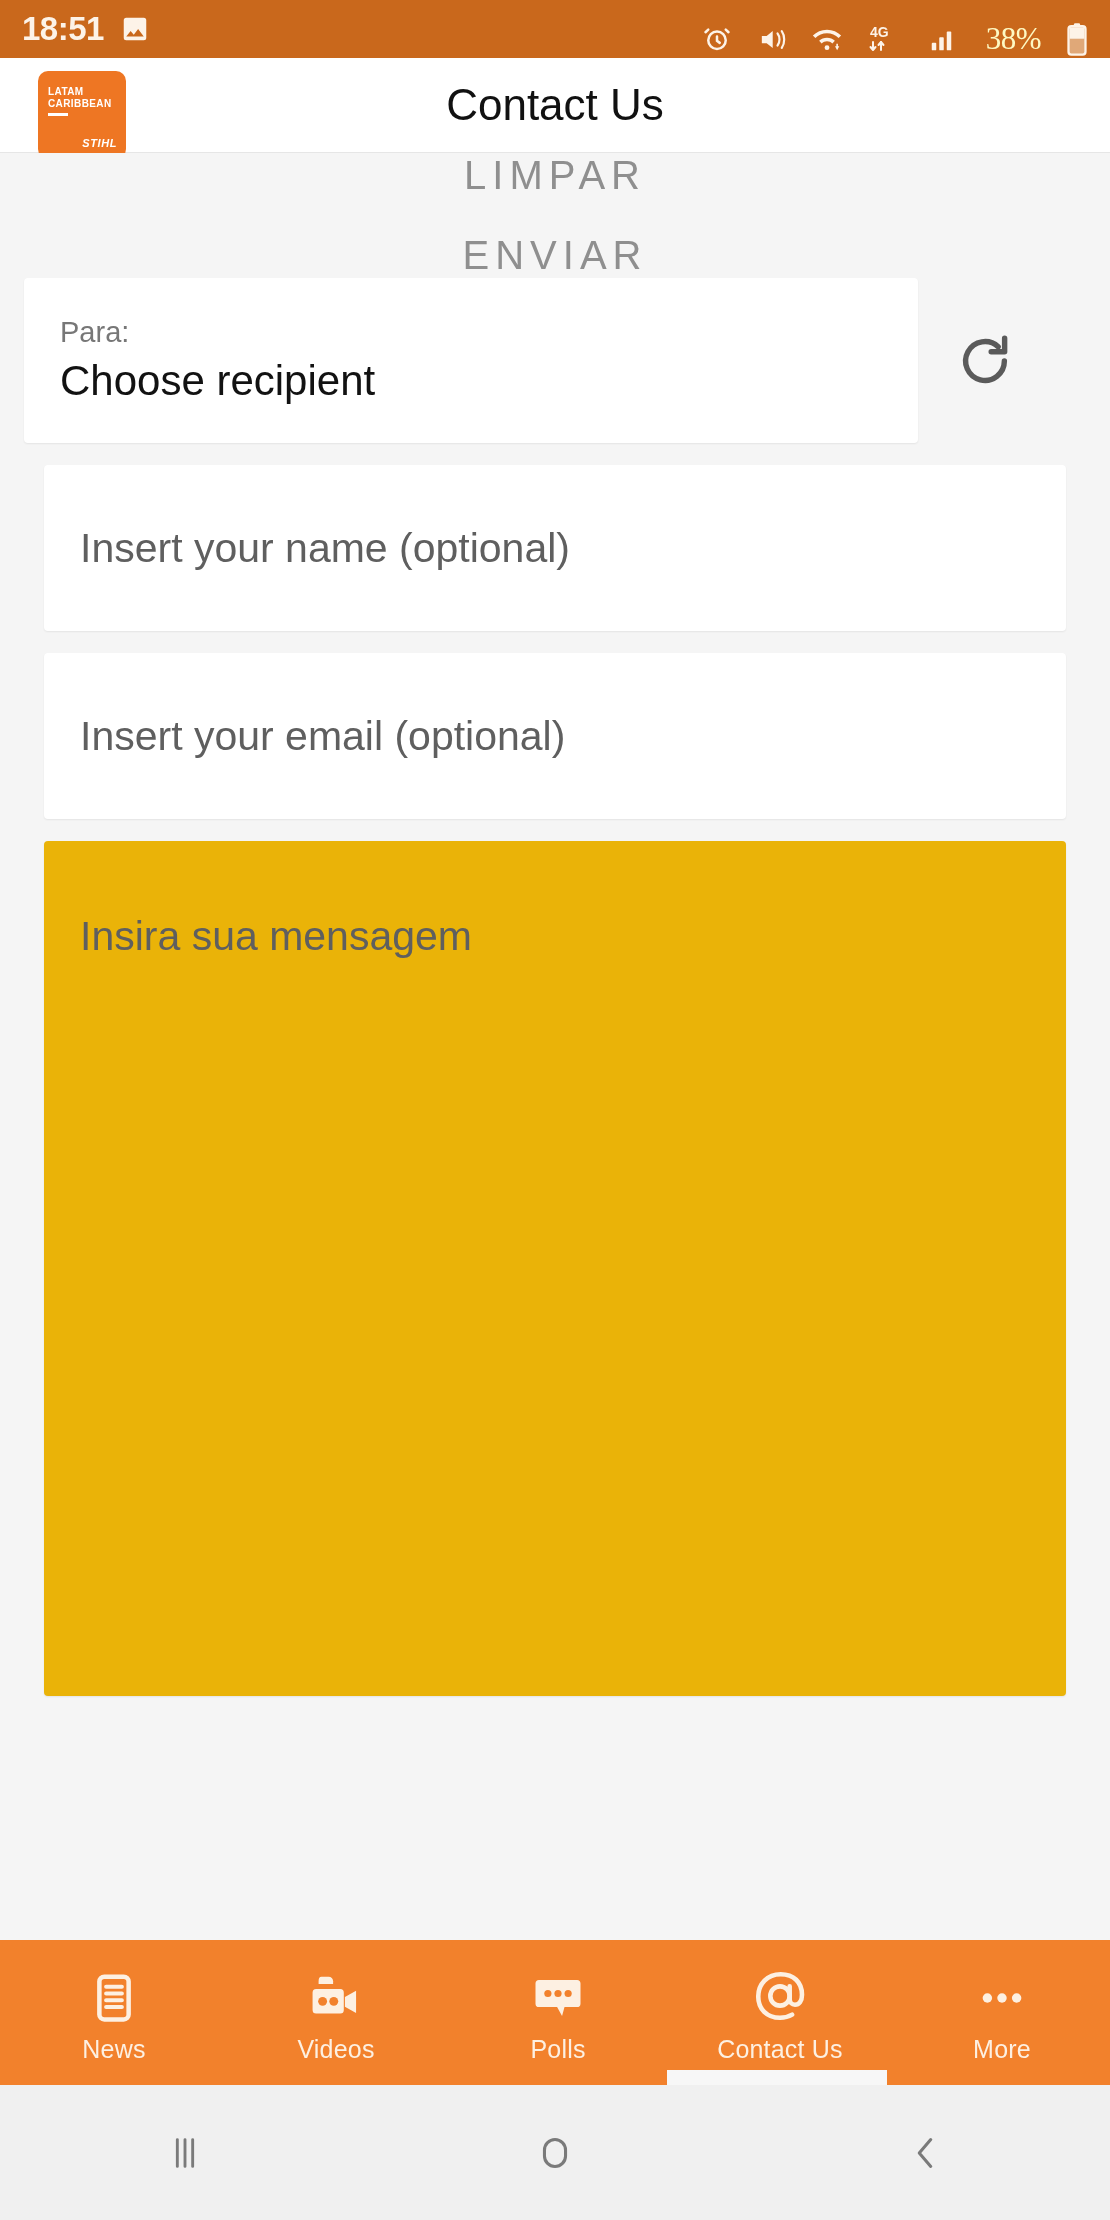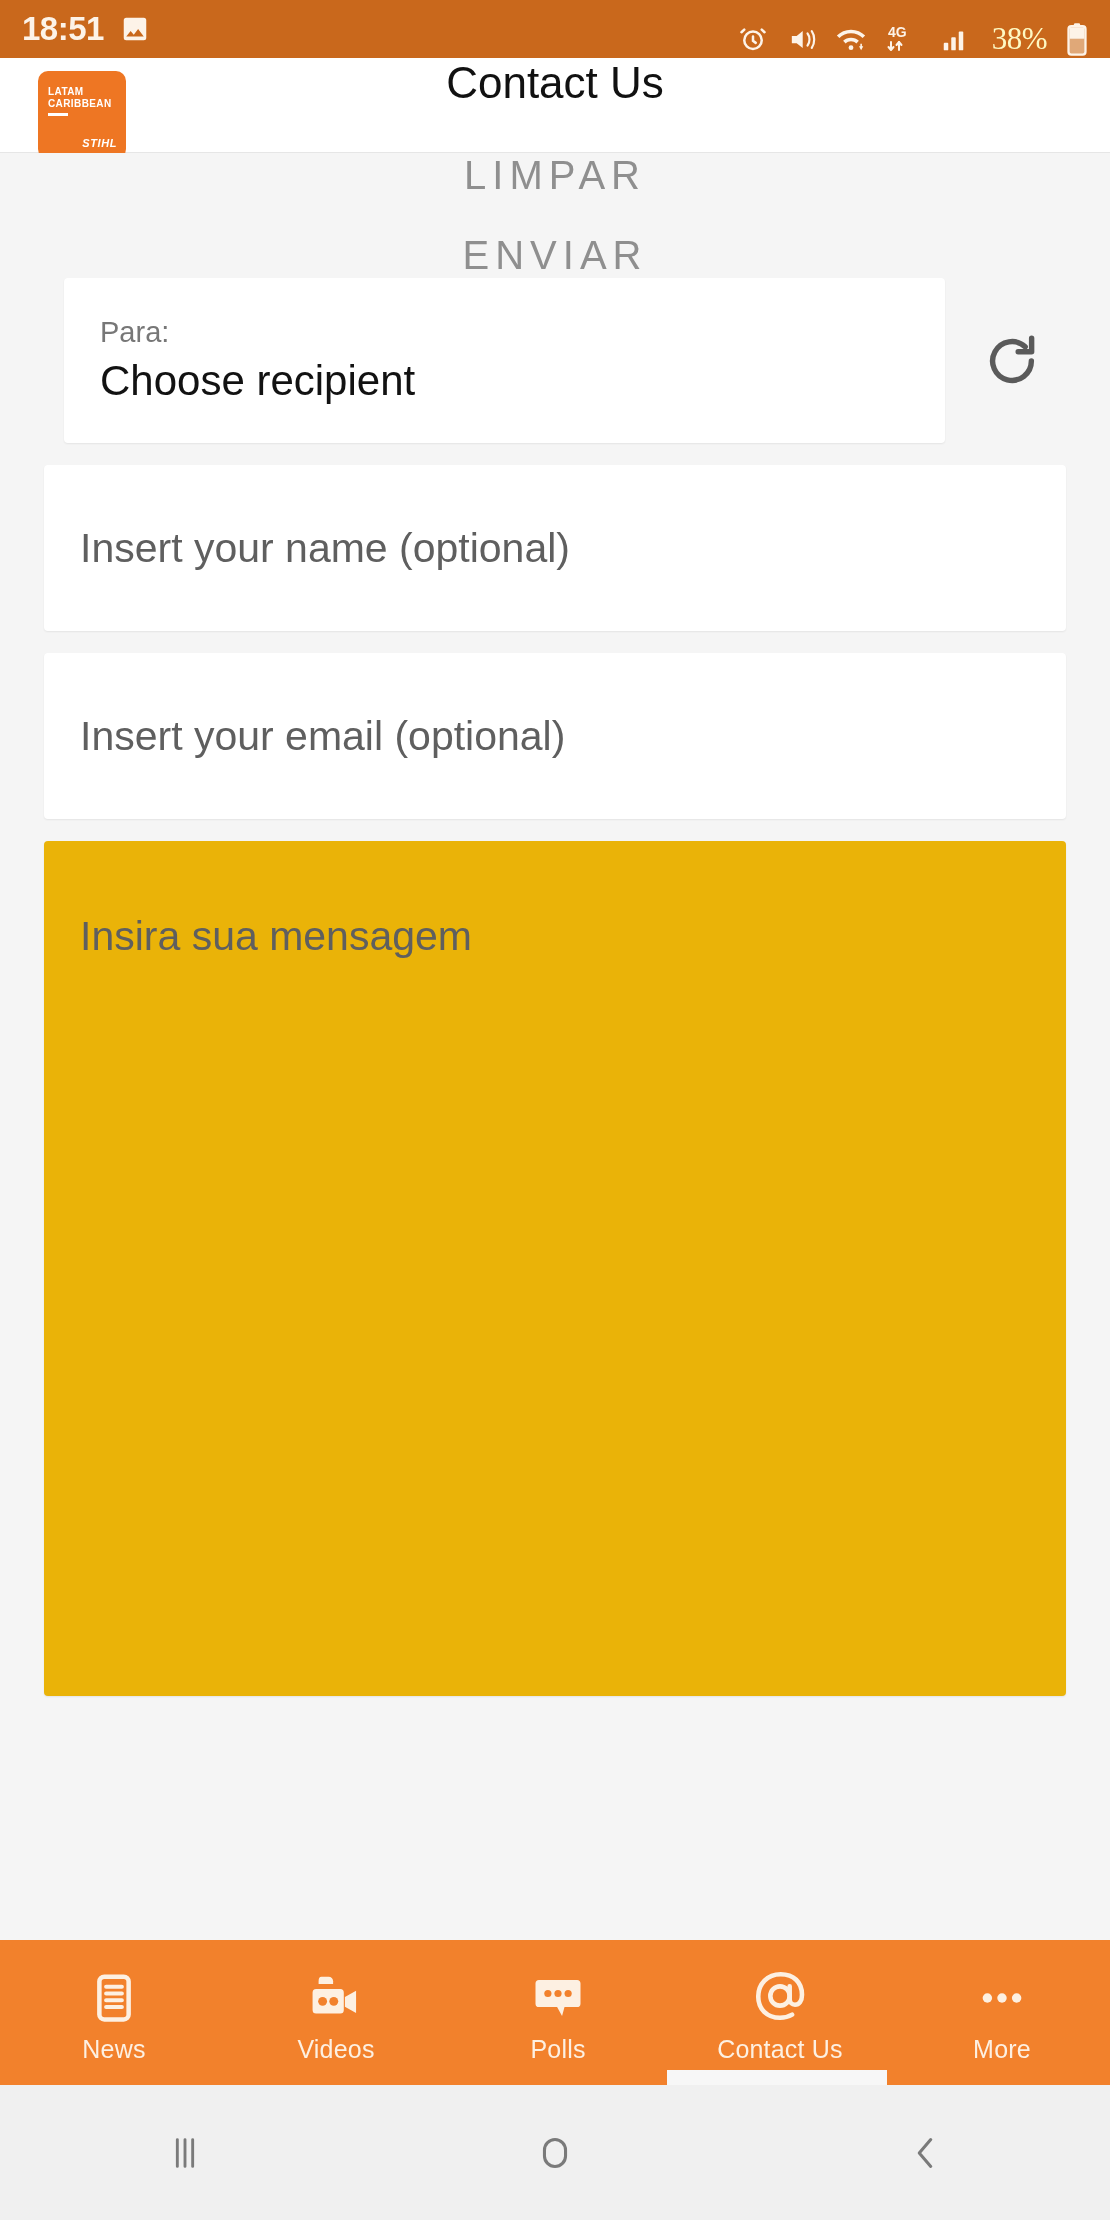--- a/index.html
+++ b/index.html
@@ -13,29 +13,29 @@
 
   
   .status-bar {
     position:absolute; top:0; left:0; width:1110px; height:58px;
     background:#c9681c; color:#fdf4ea;
     display:flex; align-items:center; justify-content:space-between;
     padding:0 22px;
   }
   .status-left { display:flex; align-items:center; gap:16px;font-weight:bold; }
   .status-time { font-size:33px; letter-spacing:-0.5px; color:#fdf3e8; }
-  .status-right { display:flex; align-items:center; gap:19px;margin-top:20px; }
+  .status-right { display:flex; align-items:center; gap:25px;margin-top:20px; }
   .sb-icon { display:inline-flex; align-items:center; justify-content:center; }
   .battery-pct { font-size:31px; color:#fef9c3; letter-spacing:-0.5px; margin-left:2px;font-family:Liberation Serif, serif;}
 
   
   .app-bar {
     position:absolute; top:58px; left:0; width:1110px; height:95px;
     background:#ffffff;
-    display:flex; align-items:flex-start;
+    display:flex; align-items:center;
     border-bottom:1px solid #e6e6e6;
   }
   .brand-logo {
     position:absolute; left:38px; top:13px;
     width:88px; height:88px; border-radius:10px;
     background:#ee7623;
     color:#ffffff; overflow:hidden;
   }
   .logo-top {
     position:absolute; left:10px; top:15px;
@@ -64,21 +64,21 @@
   }
   .action-btn {
     font-size:40px; color:#8f8f8f; letter-spacing:6px; font-weight:400;
     background:none; border:none; font-family:inherit;
   }
 
   
   .form-area { position:absolute; top:278px; left:0; width:1110px; }
 
   .recipient-row {
-    display:flex; align-items:center; padding:0 64px;
+    display:flex; align-items:center; padding:0 24px;
   }
   .recipient-card {
     width:894px; height:165px; background:#ffffff;
     border-radius:4px; padding:28px 36px;
     box-shadow:0 1px 2px rgba(0,0,0,0.07);
     display:flex; flex-direction:column; justify-content:center;
   }
   .recipient-label { font-size:29px; color:#777777; margin-bottom:8px; }
   .recipient-value { font-size:42px; color:#121212; }
   .refresh-btn {

